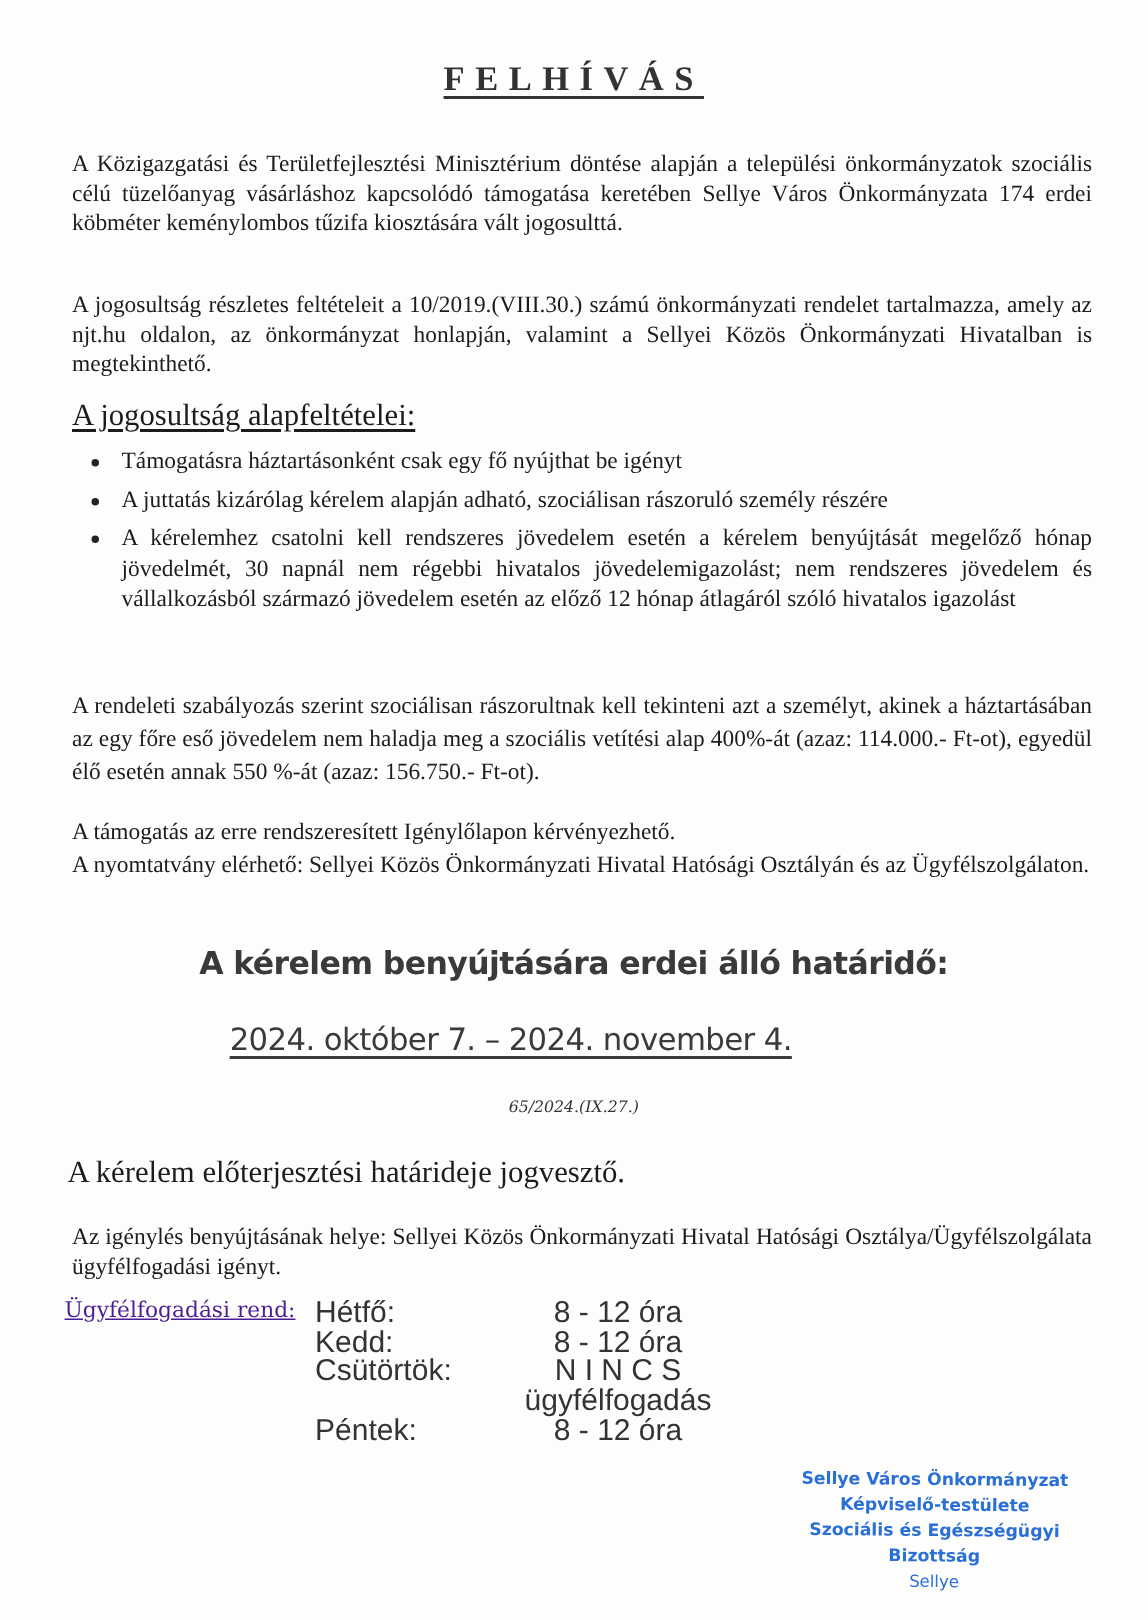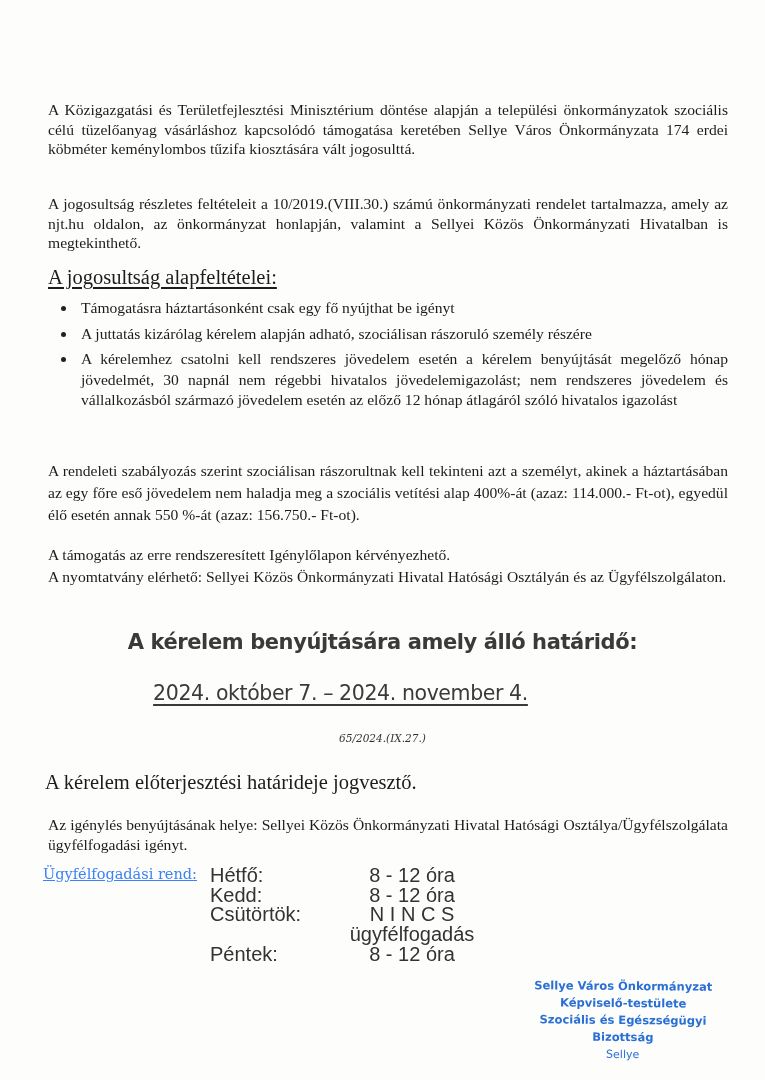--- a/index.html
+++ b/index.html
@@ -51,21 +51,21 @@
     .ref {
       position: absolute; top: 732px; left: 0; width: 765px; text-align: center;
       font-family: "DejaVu Serif", serif; font-style: italic; font-size: 10.5px; color: #333;
     }
     .big-note {
       position: absolute; top: 771px; left: 45px;
       font-size: 20.5px; color: #1c1c1c;
     }
     .hours-label {
       position: absolute; left: 43px; top: 866px;
-      font-family: "DejaVu Serif", serif; font-size: 14.5px; text-decoration: underline; color: #3b82f6;
+      font-family: "DejaVu Serif", serif; font-size: 14.5px; text-decoration: underline; color: #4c1d95;
     }
     .hours {
       position: absolute; left: 210px; top: 866px;
       font-family: Liberation Sans, sans-serif; font-size: 20px; color: #333; line-height: 19.7px;
     }
     .hours .row { display: flex; }
     .hours .day { width: 112px; }
     .hours .time { width: 180px; text-align: center; }
     .stamp {
       position: absolute; left: 508px; top: 978px; width: 230px;
@@ -73,39 +73,42 @@
       font-family: "DejaVu Sans", sans-serif; font-weight: bold; font-size: 11.5px;
       line-height: 17px; transform: rotate(0.5deg);
     }
     .stamp .city { font-weight: normal; font-size: 11px; }
   </style>
 </head>
 <body>
 
 <div class="page">
 
+  <div class="title">
+    <span>FELHÍVÁS</span>
+  </div>
 
   <p class="para" style="top:100px; margin:0;">A Közigazgatási és Területfejlesztési Minisztérium döntése alapján a települési önkormányzatok szociális célú tüzelőanyag vásárláshoz kapcsolódó támogatása keretében Sellye Város Önkormányzata 174 erdei köbméter keménylombos tűzifa kiosztására vált jogosulttá.</p>
 
   <p class="para" style="top:194px; margin:0;">A jogosultság részletes feltételeit a 10/2019.(VIII.30.) számú önkormányzati rendelet tartalmazza, amely az njt.hu oldalon, az önkormányzat honlapján, valamint a Sellyei Közös Önkormányzati Hivatalban is megtekinthető.</p>
 
   <div class="heading-u">A jogosultság alapfeltételei:</div>
 
   <ul class="bullets">
     <li>Támogatásra háztartásonként csak egy fő nyújthat be igényt</li>
     <li>A juttatás kizárólag kérelem alapján adható, szociálisan rászoruló személy részére</li>
     <li>A kérelemhez csatolni kell rendszeres jövedelem esetén a kérelem benyújtását megelőző hónap jövedelmét, 30 napnál nem régebbi hivatalos jövedelemigazolást; nem rendszeres jövedelem és vállalkozásból származó jövedelem esetén az előző 12 hónap átlagáról szóló hivatalos igazolást</li>
   </ul>
 
   <p class="para" style="top:460px; margin:0; line-height:22px;">A rendeleti szabályozás szerint szociálisan rászorultnak kell tekinteni azt a személyt, akinek a háztartásában az egy főre eső jövedelem nem haladja meg a szociális vetítési alap 400%-át (azaz: 114.000.- Ft-ot), egyedül élő esetén annak 550 %-át (azaz: 156.750.- Ft-ot).</p>
 
   <p class="para" style="top:545px; margin:0;">A támogatás az erre rendszeresített Igénylőlapon kérvényezhető.</p>
   <p class="para" style="top:566px; margin:0; line-height:22px;">A nyomtatvány elérhető: Sellyei Közös Önkormányzati Hivatal Hatósági Osztályán és az Ügyfélszolgálaton.</p>
 
-  <div class="deadline-head">A kérelem benyújtására amely álló határidő:</div>
+  <div class="deadline-head">A kérelem benyújtására erdei álló határidő:</div>
 
   <div class="deadline-date">
     <span>2024. október 7. – 2024. november 4.</span>
   </div>
 
   <div class="ref">65/2024.(IX.27.)</div>
 
   <div class="big-note">A kérelem előterjesztési határideje jogvesztő.</div>
 
   <p class="para" style="top:815px; margin:0;">Az igénylés benyújtásának helye: Sellyei Közös Önkormányzati Hivatal Hatósági Osztálya/Ügyfélszolgálata ügyfélfogadási igényt.</p>

